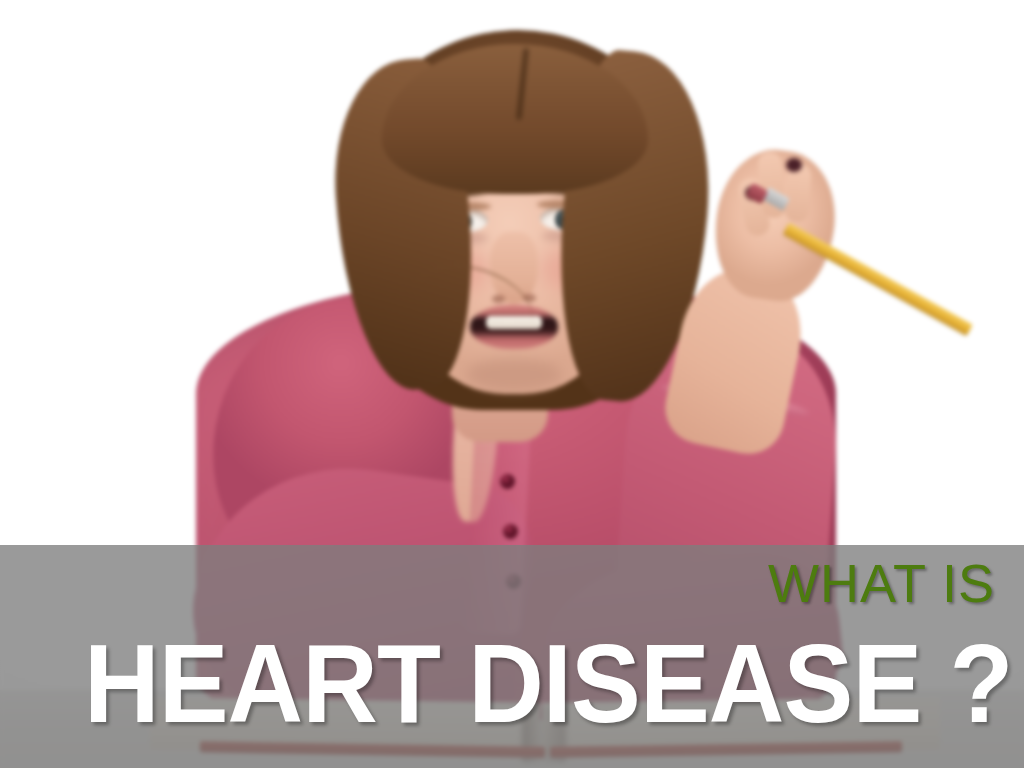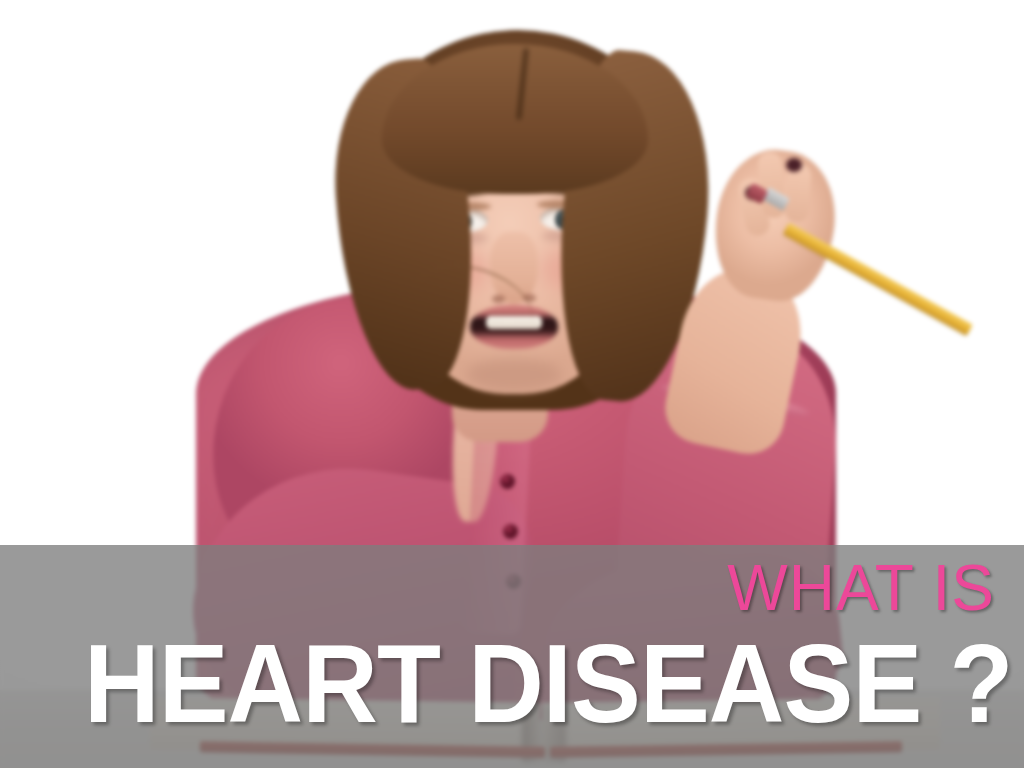--- a/index.html
+++ b/index.html
@@ -475,23 +475,23 @@
     right: 0;
     top: 545px;
     height: 223px;
     background: rgba(126,126,126,0.78);
   }
 
   .kicker {
     position: absolute;
     right: 29px;
     top: 556px;
-    color: #ec4899;
+    color: #4d7c0f;
     font-family: "Liberation Sans", sans-serif;
-    font-size: 64px;
+    font-size: 54px;
     font-weight: 300;
     letter-spacing: 1px;
     line-height: 1;
     white-space: nowrap;
     text-shadow: 2px 2px 3px rgba(0,0,0,.35);
   }
 
   .headline {
     position: absolute;
     left: 84px;

